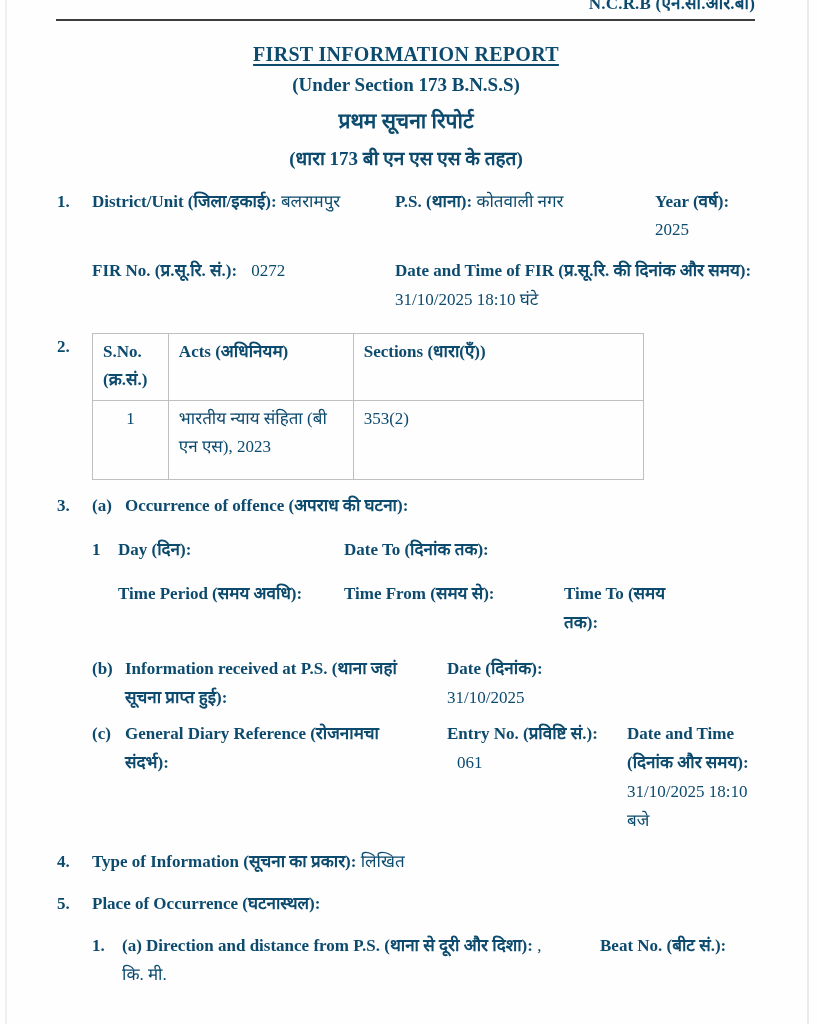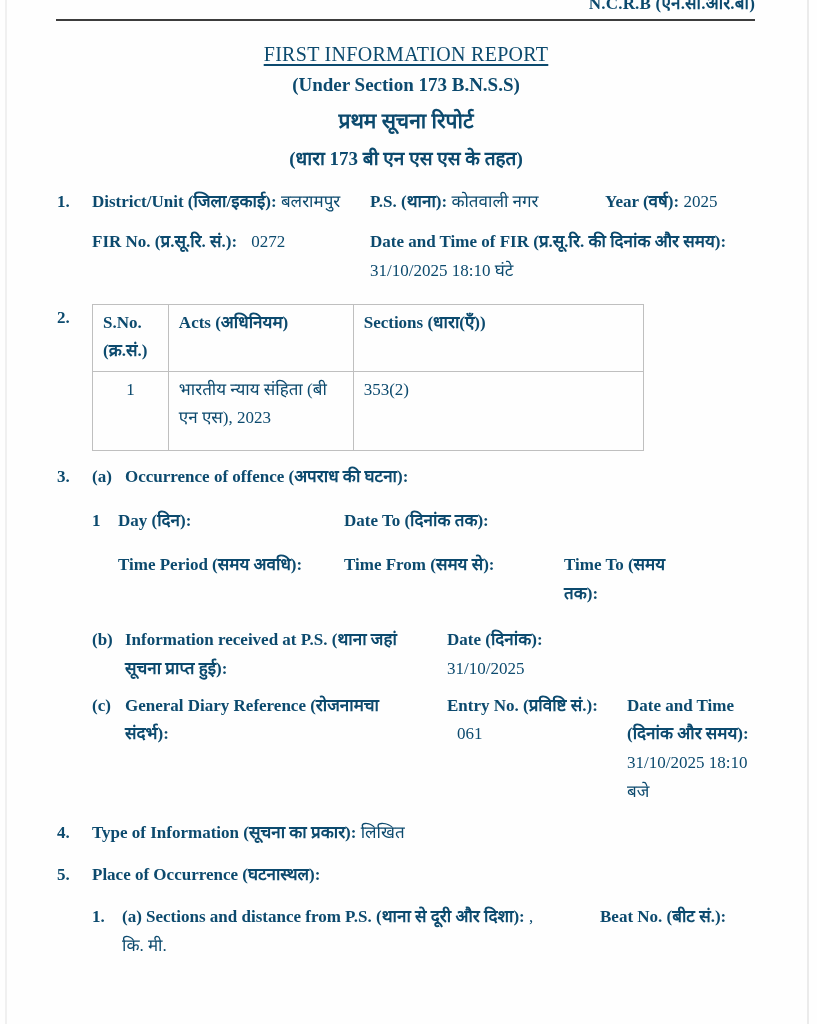--- a/index.html
+++ b/index.html
@@ -28,35 +28,35 @@
     font-weight: bold; font-size: 17px; letter-spacing: 0.2px;
     white-space: nowrap;
   }
   .top-rule {
     position: absolute; top: 19px; left: 56px; width: 699px; height: 2px;
     background: #3d3d3d;
   }
   .content { padding: 0 62px 0 57px; }
 
   .titles { padding-top: 40px; text-align: center; line-height: 1.45; }
-  .t1 { font-size: 20px; font-weight: normal; text-decoration: underline;
+  .t1 { font-size: 20px; font-weight: bold; text-decoration: underline;
         text-decoration-thickness: 2px; text-underline-offset: 3px; letter-spacing: 0.3px; }
   .t2 { font-size: 19px; font-weight: bold; margin-top: 2px; }
   .t3 { font-size: 21px; font-weight: bold; margin-top: 7px; }
   .t4 { font-size: 19px; font-weight: bold; margin-top: 9px; }
 
   .b { font-weight: bold; }
   .gap { margin-left: 10px; }
 
   .sec { display: flex; }
   .sec-num { flex: 0 0 35px; font-weight: bold; }
   .sec-body { flex: 1; min-width: 0; }
 
   #sec1 { margin-top: 15px; }
-  .cols { display: flex; }
+  .cols { display: flex; gap: 25px; }
   .r1c1 { flex: 0 0 278px; padding-right: 20px; box-sizing: border-box; }
   .r1c2 { flex: 0 0 235px; padding-right: 35px; box-sizing: border-box; }
   .r1c3 { flex: 1; }
   .sec1-row2 { margin-top: 12px; }
 
   #sec2 { margin-top: 18px; }
   .acts-table { border-collapse: collapse; width: 552px; }
   .acts-table th, .acts-table td {
     border: 1px solid #bfbfbf; text-align: left; vertical-align: top;
     padding: 4px 10px; font-size: 17px; line-height: 1.65;
@@ -221,21 +221,21 @@
       </div>
     </div>
 
     <div class="sec" id="sec5">
       <div class="sec-num">5.</div>
       <div class="sec-body">
         <div class="b">Place of Occurrence (घटनास्थल):</div>
         <div class="s5-row">
           <div class="s5-num">1.</div>
           <div class="s5-dir">
-            <span class="b">(a) Sections and distance from P.S. (थाना से दूरी और दिशा):</span>
+            <span class="b">(a) Direction and distance from P.S. (थाना से दूरी और दिशा):</span>
             <span>, कि. मी.</span>
           </div>
           <div class="s5-beat b">Beat No. (बीट सं.):</div>
         </div>
       </div>
     </div>
 
   </div>
 </div>
 

